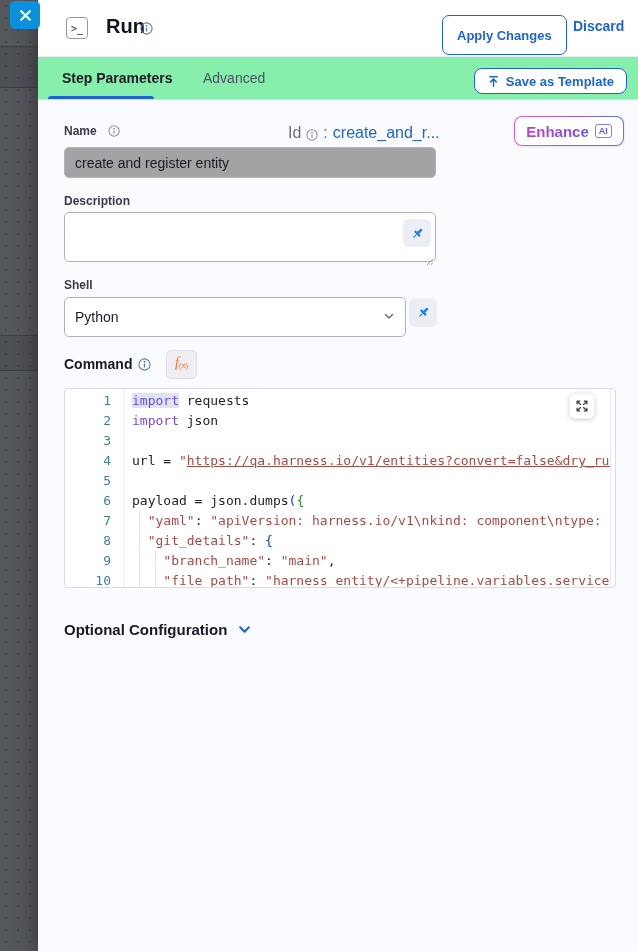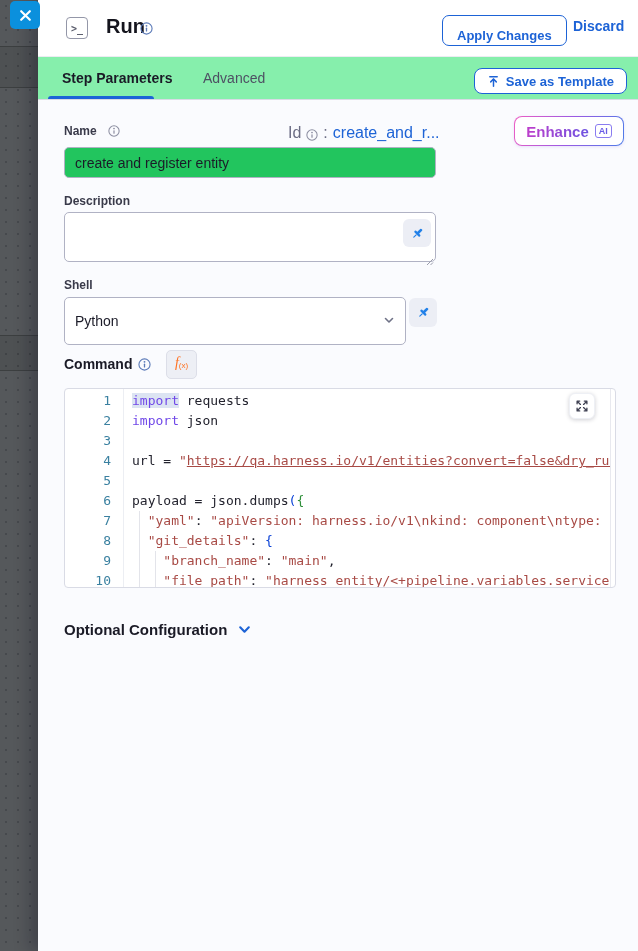--- a/index.html
+++ b/index.html
@@ -29,21 +29,21 @@
   .terminal-ic { position:absolute; left:28px; top:17px; width:22px; height:22px;
     border:1.5px solid #9497a8; border-radius:4px; color:#5c5f6e;
     font-family:"DejaVu Sans Mono",monospace; font-size:10px; font-weight:700;
     display:flex; align-items:center; justify-content:center; letter-spacing:0; }
   .hdr-title { position:absolute; left:60px; top:15px; font-size:20px; font-weight:700; color:#14141d;margin-left:8px; }
   .info-ic { display:inline-block; width:13px; height:13px; color:#6b7590; vertical-align:-2px; }
   .hdr .info-ic { position:absolute; left:102px; top:21px; color:#5b7ab8; }
   .btn-outline { background:#fff; border:1.5px solid var(--primary_blue,#1d63d6); color:var(--primary_blue,#1d63d6);
     font-weight:700; font-size:13px; border-radius:7px; cursor:pointer;
     font-family:"Liberation Sans","DejaVu Sans",sans-serif; }
-  .apply-btn { position:absolute; left:404px; top:15px; height:31px; padding:12px 14px; }
+  .apply-btn { position:absolute; left:404px; top:15px; height:40px; padding:12px 14px; }
   .discard-btn { position:absolute; left:535px; top:18px; background:none; border:none;
     color:var(--primary_blue,#1d63d6); font-weight:700; font-size:14px; cursor:pointer;
     font-family:"Liberation Sans","DejaVu Sans",sans-serif; }
 
   
   .tabbar { position:relative; height:43px; border-bottom:1px solid #d9dbe6; background:#86efac; }
   .tab { position:absolute; top:0; height:42px; display:flex; align-items:center;
     font-size:14px; cursor:pointer; }
   .tab-step { left:24px; font-weight:700; color:#1a1a26; }
   .tab-adv { left:165px; font-weight:400; color:#4e5063; }
@@ -71,32 +71,32 @@
                linear-gradient(110deg,#ee5fc4,#9b5ae3,#4d7de8) border-box;
     display:flex; align-items:center; justify-content:center; gap:6px;
     box-shadow:0 1px 3px rgba(120,80,220,.15); }
   .enhance-txt { font-size:15px; font-weight:700;
     background:linear-gradient(100deg,#c03ecb,#6b54e2);
     -webkit-background-clip:text; background-clip:text; color:transparent; }
   .ai-badge { font-size:9px; font-weight:700; color:#6a5ce6; border:1px solid #8a7cf0;
     border-radius:3px; padding:1px 3px; line-height:10px; }
 
   .txt-input { position:absolute; left:26px; top:47px; width:372px; height:31px;
-    border:1px solid #b0b2c4; border-radius:5px; background:#22c55e; padding:0 10px;
+    border:1px solid #b0b2c4; border-radius:5px; background:#a3a3a3; padding:0 10px;
     font-size:14px; color:#1b1b28; font-family:"Liberation Sans","DejaVu Sans",sans-serif; }
 
   .desc-wrap { position:absolute; left:26px; top:112px; width:372px; height:50px; }
   .desc-area { width:100%; height:100%; border:1px solid #b0b2c4; border-radius:5px; background:#fff;
     resize:none; font-family:"Liberation Sans","DejaVu Sans",sans-serif; font-size:14px; padding:6px 10px; }
   .pin-btn { width:28px; height:28px; background:#eceef5; border:none; border-radius:6px;
     display:flex; align-items:center; justify-content:center; cursor:pointer; }
   .desc-pin { position:absolute; top:7px; right:5px; }
   .resize-handle { position:absolute; right:2px; bottom:2px; width:8px; height:8px; }
 
-  .select-box { position:absolute; left:26px; top:197px; width:342px; height:48px; background:#fff;
+  .select-box { position:absolute; left:26px; top:197px; width:342px; height:40px; background:#fff;
     border:1px solid #b0b2c4; border-radius:5px; display:flex; align-items:center;
     padding:0 10px; font-size:14px; color:#1b1b28; cursor:pointer; }
   .select-box .chev { margin-left:auto; }
   .shell-pin { position:absolute; left:371px; top:198px; height:29px; }
 
   .cmd-label { position:absolute; left:26px; top:256px; font-size:14px; font-weight:700; color:#1a1a26;
     display:flex; align-items:center; gap:6px; }
   .cmd-label .info-ic { color:#5b7ab8; }
   .fx-btn { position:absolute; left:128px; top:250px; width:31px; height:29px;
     background:#edeff5; border:1px solid #dcdee8; border-radius:5px; cursor:pointer;

